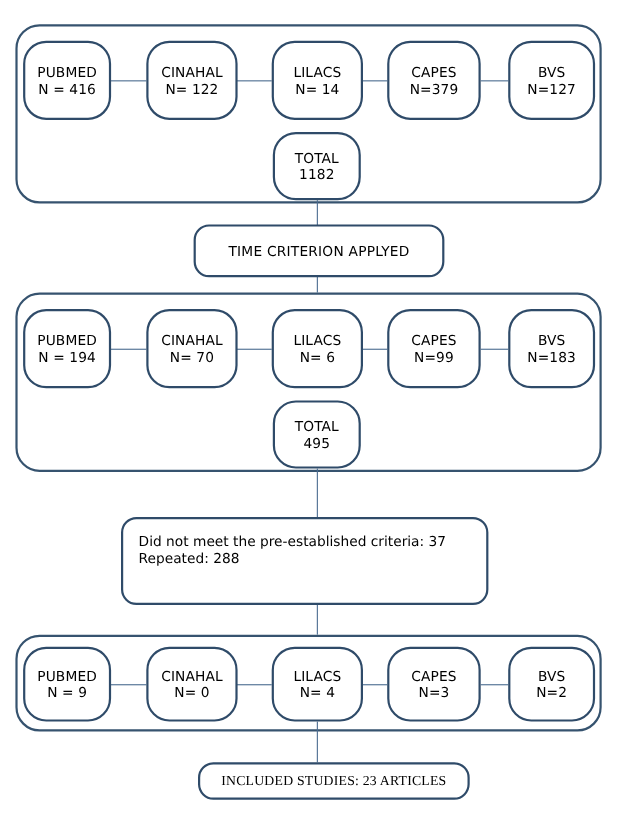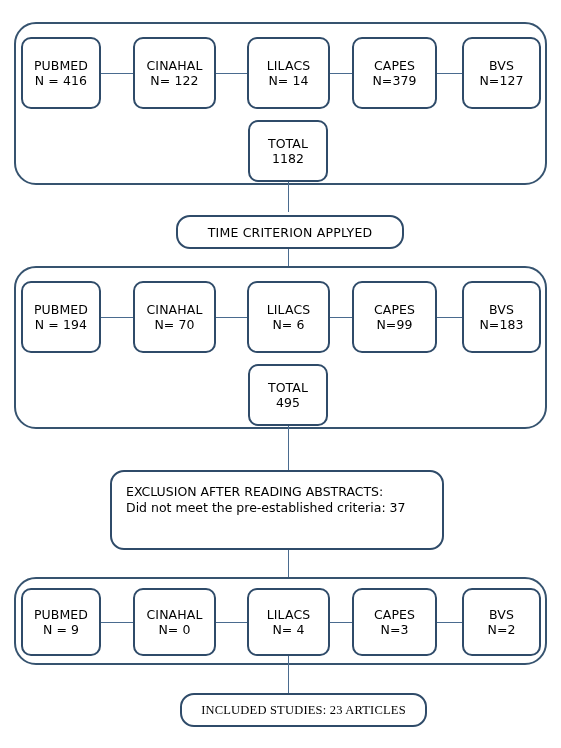--- a/index.html
+++ b/index.html
@@ -23,21 +23,21 @@
     border: 2px solid #36536f;
     border-radius: 22px;
     background: transparent;
   }
 
   
   .node {
     position: absolute;
     box-sizing: border-box;
     border: 2px solid #2f4b69;
-    border-radius: 10px;
+    border-radius: 21px;
     background: #ffffff;
     display: flex;
     flex-direction: column;
     align-items: center;
     justify-content: center;
     text-align: center;
     color: #000000;
     font-size: 12.5px;
     line-height: 15px;
     letter-spacing: 0.1px;
@@ -128,21 +128,21 @@
     <span class="ln">N=127</span>
   </div>
 
   <div class="node" style="left:248px; top:120px; width:80px; height:62px;">
     <span class="ln">TOTAL</span>
     <span class="ln">1182</span>
   </div>
 
   <div class="conn-v" style="left:288px; top:182px; height:30px;"></div>
 
-  <div class="label-box" style="left:176px; top:215px; width:228px; height:34px;">
+  <div class="label-box" style="left:176px; top:204px; width:228px; height:48px;">
     <span>TIME CRITERION APPLYED</span>
   </div>
 
   <div class="conn-v" style="left:288px; top:246px; height:20px;"></div>
 
   <div class="group-box" style="left:14px; top:266px; width:533px; height:163px;"></div>
 
   <div class="conn-h" style="left:100px; top:317px; width:33px;"></div>
   <div class="conn-h" style="left:215px; top:317px; width:32px;"></div>
   <div class="conn-h" style="left:330px; top:317px; width:22px;"></div>
@@ -174,22 +174,22 @@
   </div>
 
   <div class="node" style="left:248px; top:364px; width:80px; height:62px;">
     <span class="ln">TOTAL</span>
     <span class="ln">495</span>
   </div>
 
   <div class="conn-v" style="left:288px; top:426px; height:44px;"></div>
 
   <div class="text-box" style="left:110px; top:470px; width:334px; height:80px;">
-    <span class="ln">EXCLUSION AFTER READING ABSTRACTS:</span>
     <span class="ln">Did not meet the pre-established criteria: 37</span>
+    <span class="ln">Repeated: 288</span>
   </div>
 
   <div class="conn-v" style="left:288px; top:550px; height:27px;"></div>
 
   <div class="group-box" style="left:14px; top:577px; width:533px; height:88px;"></div>
 
   <div class="conn-h" style="left:100px; top:622px; width:33px;"></div>
   <div class="conn-h" style="left:215px; top:622px; width:32px;"></div>
   <div class="conn-h" style="left:330px; top:622px; width:22px;"></div>
   <div class="conn-h" style="left:437px; top:622px; width:25px;"></div>

